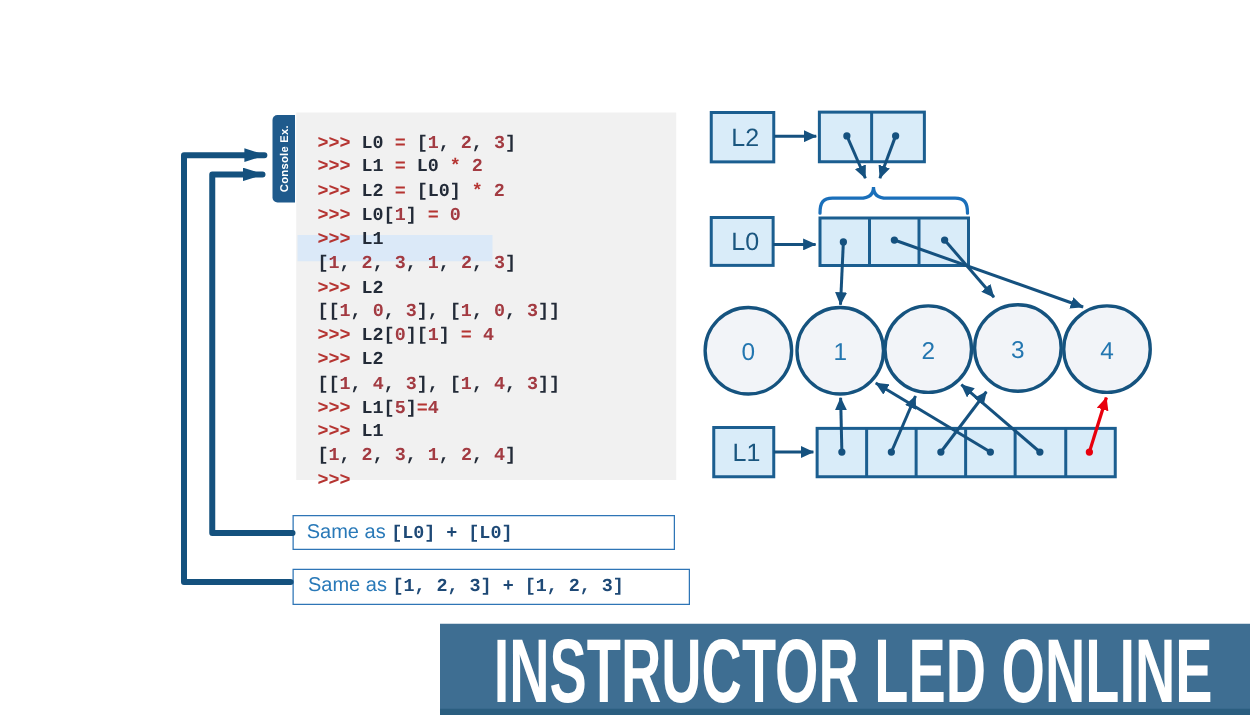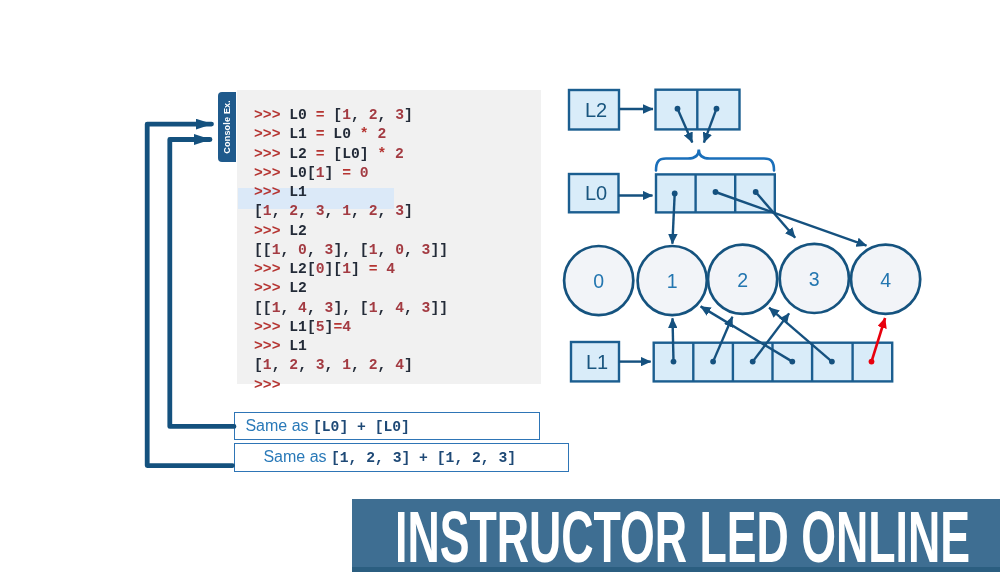--- a/index.html
+++ b/index.html
@@ -45,21 +45,21 @@
 [[<span class="n">1</span>, <span class="n">0</span>, <span class="n">3</span>], [<span class="n">1</span>, <span class="n">0</span>, <span class="n">3</span>]]
 <span class="r">&gt;&gt;&gt;</span> L2[<span class="n">0</span>][<span class="n">1</span>] <span class="r">=</span> <span class="n">4</span>
 <span class="r">&gt;&gt;&gt;</span> L2
 [[<span class="n">1</span>, <span class="n">4</span>, <span class="n">3</span>], [<span class="n">1</span>, <span class="n">4</span>, <span class="n">3</span>]]
 <span class="r">&gt;&gt;&gt;</span> L1[<span class="n">5</span>]<span class="r">=</span><span class="n">4</span>
 <span class="r">&gt;&gt;&gt;</span> L1
 [<span class="n">1</span>, <span class="n">2</span>, <span class="n">3</span>, <span class="n">1</span>, <span class="n">2</span>, <span class="n">4</span>]
 <span class="r">&gt;&gt;&gt;</span></pre>
 
 <div class="samebox" style="left:234.4px;top:411.5px;width:294px;height:26.7px;line-height:26.7px;padding-left:10px;">Same as <span class="m">[L0] + [L0]</span></div>
-<div class="samebox" style="left:234.4px;top:443px;width:305px;height:26.7px;line-height:26.7px;padding-left:28px;">Same as <span class="m">[1, 2, 3] + [1, 2, 3]</span></div>
+<div class="samebox" style="left:234.4px;top:455px;width:305px;height:26.7px;line-height:26.7px;padding-left:11px;">Same as <span class="m">[1, 2, 3] + [1, 2, 3]</span></div>
 
 <div id="banner"></div>
 <div id="bannerstrip"></div>
 <div id="btxt">INSTRUCTOR LED ONLINE</div>
 
 <svg width="1000" height="572" viewBox="0 0 1000 572">
 <defs>
   <marker id="ah" markerWidth="10.5" markerHeight="9.6" refX="10" refY="4.8" orient="auto" markerUnits="userSpaceOnUse">
     <path d="M0,0 L10.5,4.8 L0,9.6 Z" fill="#15517f"></path>
   </marker>

